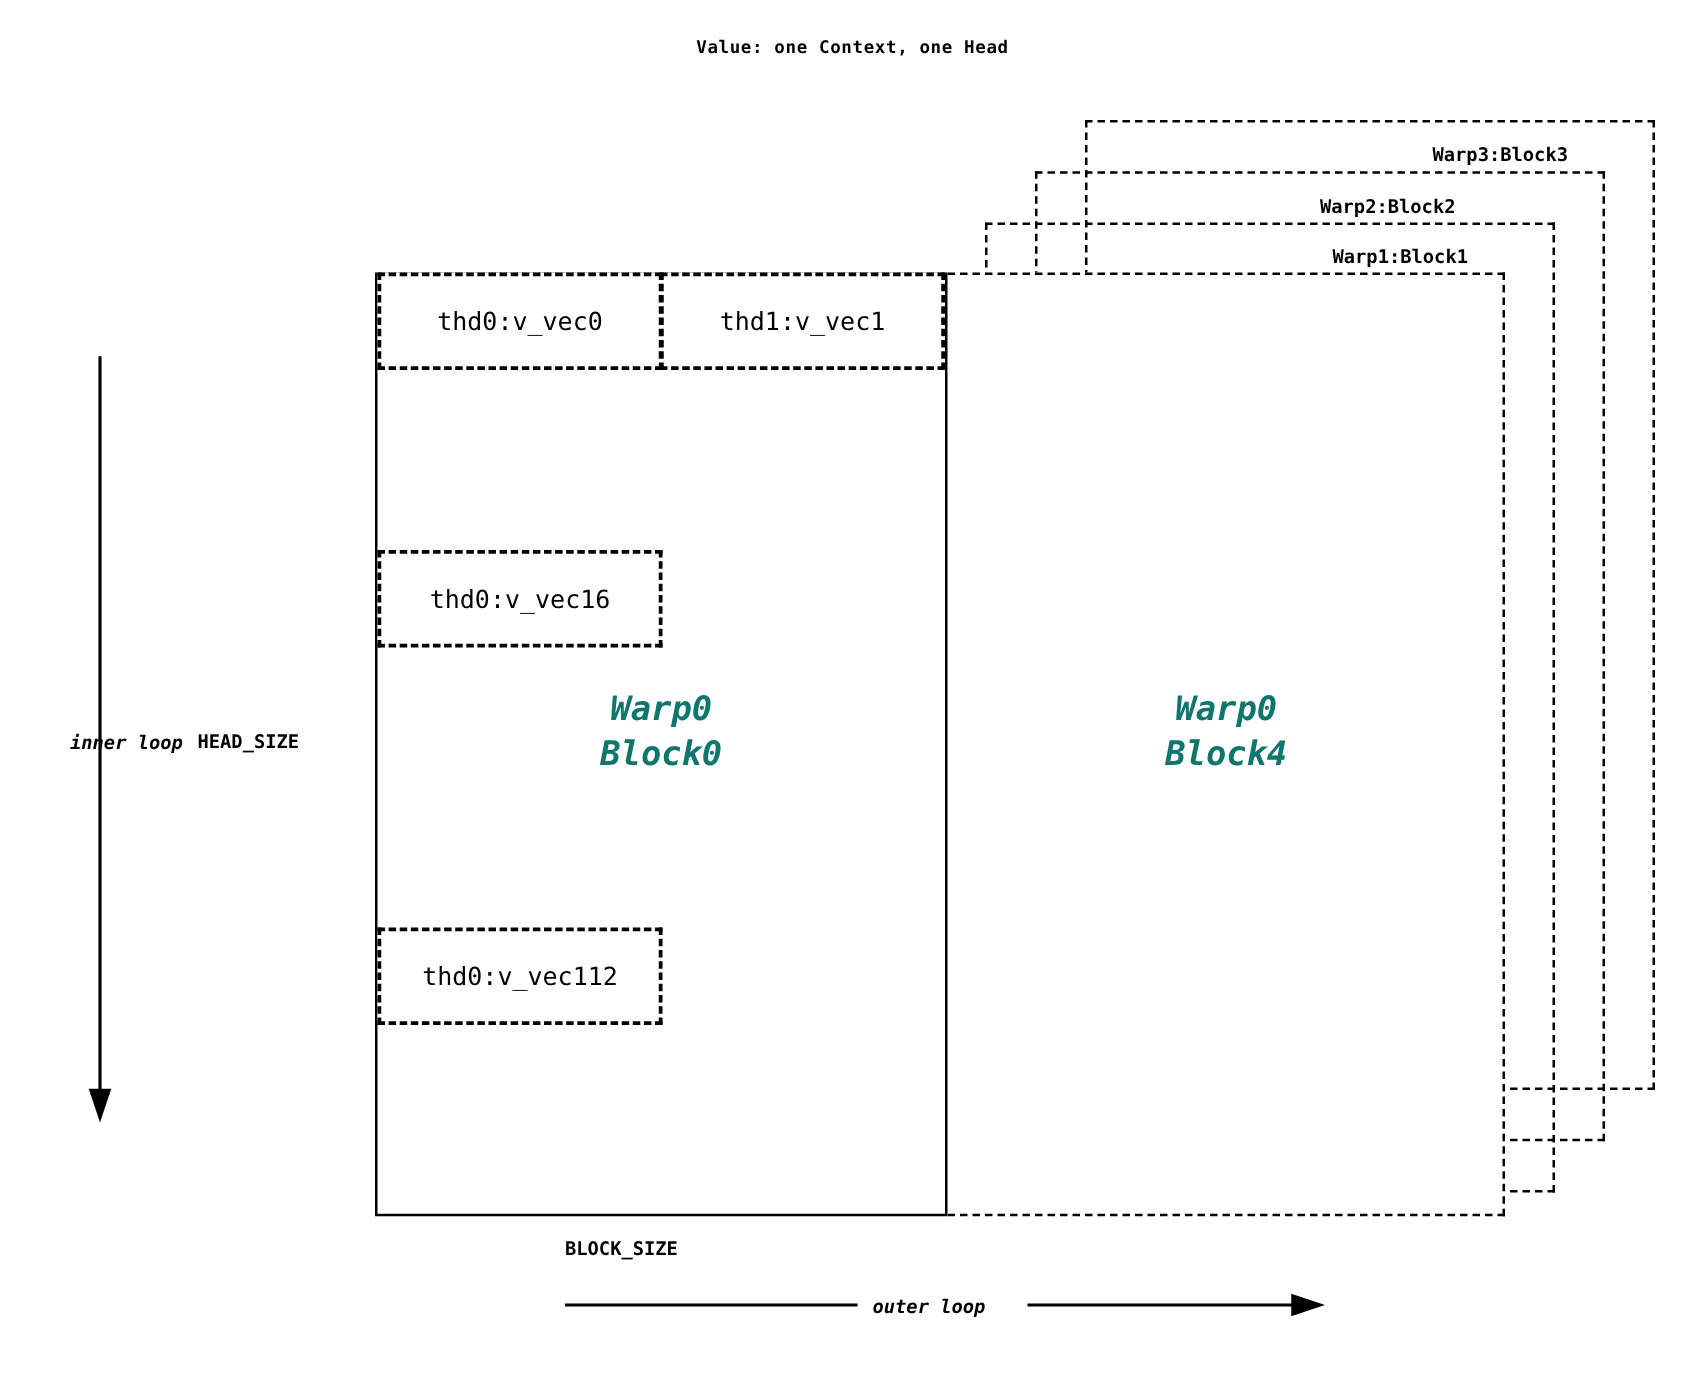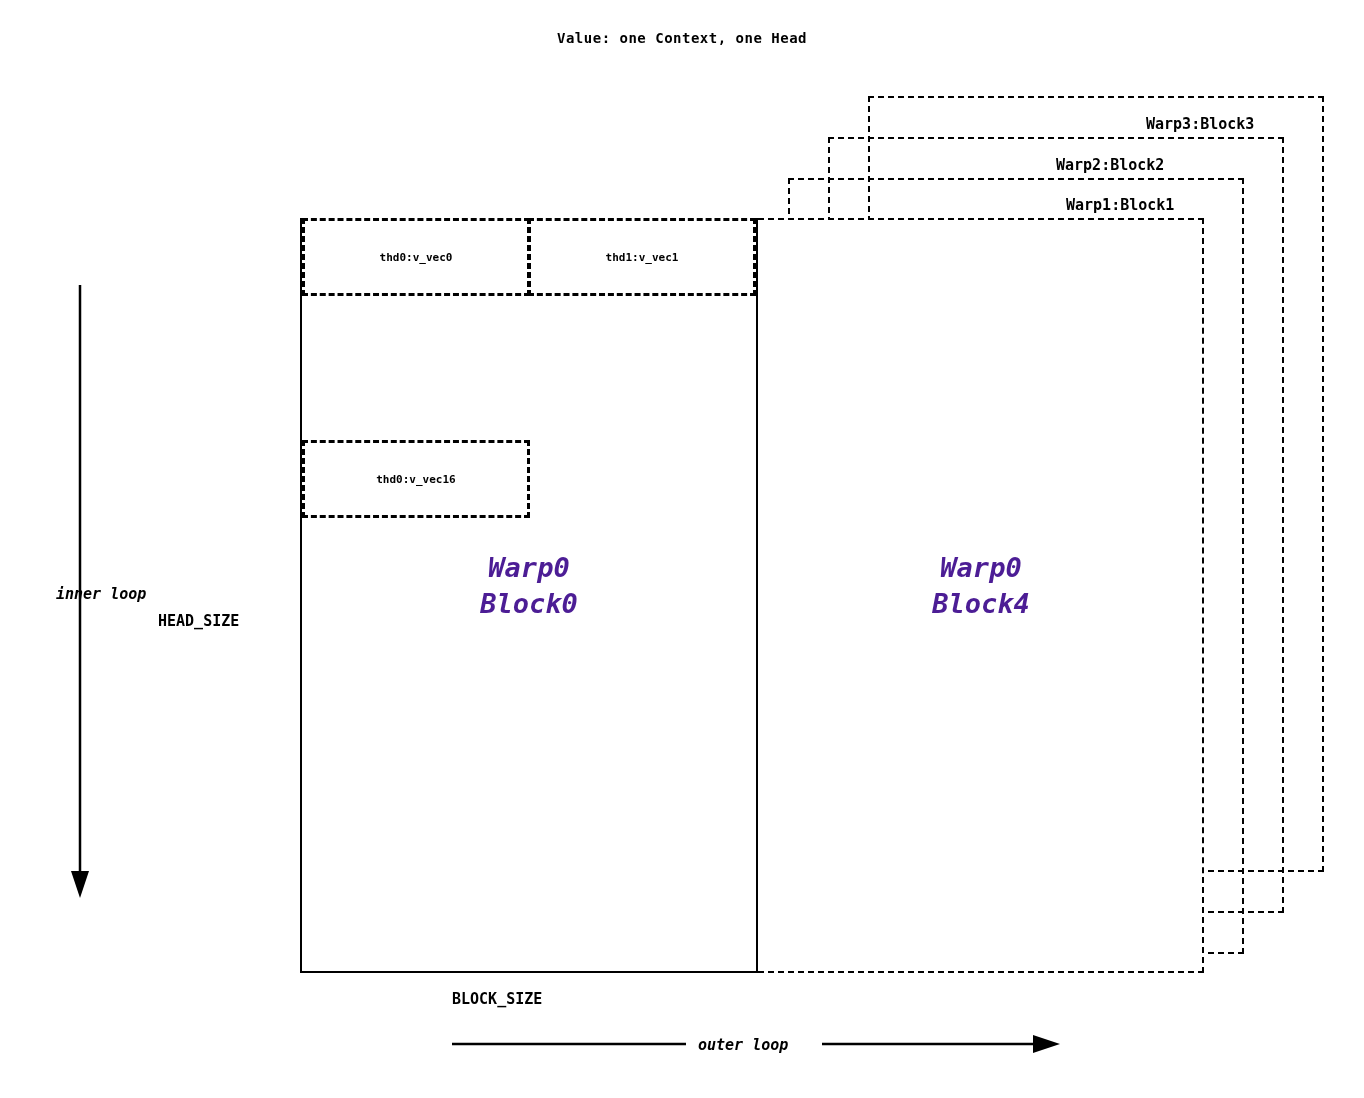--- a/index.html
+++ b/index.html
@@ -66,34 +66,34 @@
     background: #ffffff;
   }
 
   
   .thd-cell {
     border: 3px dashed #000;
     box-sizing: border-box;
     display: flex;
     align-items: center;
     justify-content: center;
-    font-size: 11px;
-    font-weight: bold;
+    font-size: 20px;
+    font-weight: normal;
     color: #000;
     background: #ffffff;
     height: 78px;
     white-space: nowrap;
   }
 
   
   .warp-label {
     font-size: 27px;
     font-weight: bold;
     font-style: italic;
-    color: #4c1d95;
+    color: #0f766e;
     text-align: center;
     line-height: 1.35;
     white-space: nowrap;
   }
 
   
   .axis-text {
     font-size: 15px;
     font-weight: bold;
     color: #000;
@@ -131,32 +131,33 @@
     <div>Block4</div>
   </div>
 
   <div class="abs" id="block0"></div>
 
   <div class="abs thd-cell" style="left:302px; top:218px; width:228px;">thd0:v_vec0</div>
   <div class="abs thd-cell" style="left:528px; top:218px; width:228px;">thd1:v_vec1</div>
 
   <div class="abs thd-cell" style="left:302px; top:440px; width:228px;">thd0:v_vec16</div>
 
+  <div class="abs thd-cell" style="left:302px; top:742px; width:228px;">thd0:v_vec112</div>
 
   <div class="abs warp-label" style="left:300px; top:550px; width:458px;">
     <div>Warp0</div>
     <div>Block0</div>
   </div>
 
   <svg class="abs" style="left:60px; top:285px;" width="60" height="615" viewBox="0 0 60 615">
     <line x1="20" y1="0" x2="20" y2="595" stroke="#000" stroke-width="2.5"></line>
     <polygon points="20,613 11,586 29,586" fill="#000"></polygon>
   </svg>
   <div class="abs axis-text-italic" style="left:28px; top:585px;margin-left:28px;">inner loop</div>
-  <div class="abs axis-text" style="left:158px; top:584px;margin-top:28px;">HEAD_SIZE</div>
+  <div class="abs axis-text" style="left:158px; top:584px;">HEAD_SIZE</div>
 
   <div class="abs axis-text" style="left:452px; top:990px;">BLOCK_SIZE</div>
 
   <svg class="abs" style="left:452px; top:1030px;" width="610" height="30" viewBox="0 0 610 30">
     <line x1="0" y1="14" x2="590" y2="14" stroke="#000" stroke-width="2.5"></line>
     <polygon points="608,14 581,5 581,23" fill="#000"></polygon>
     <rect x="234" y="3" width="136" height="22" fill="#ffffff"></rect>
   </svg>
   <div class="abs axis-text-italic" style="left:698px; top:1036px;">outer loop</div>
 

